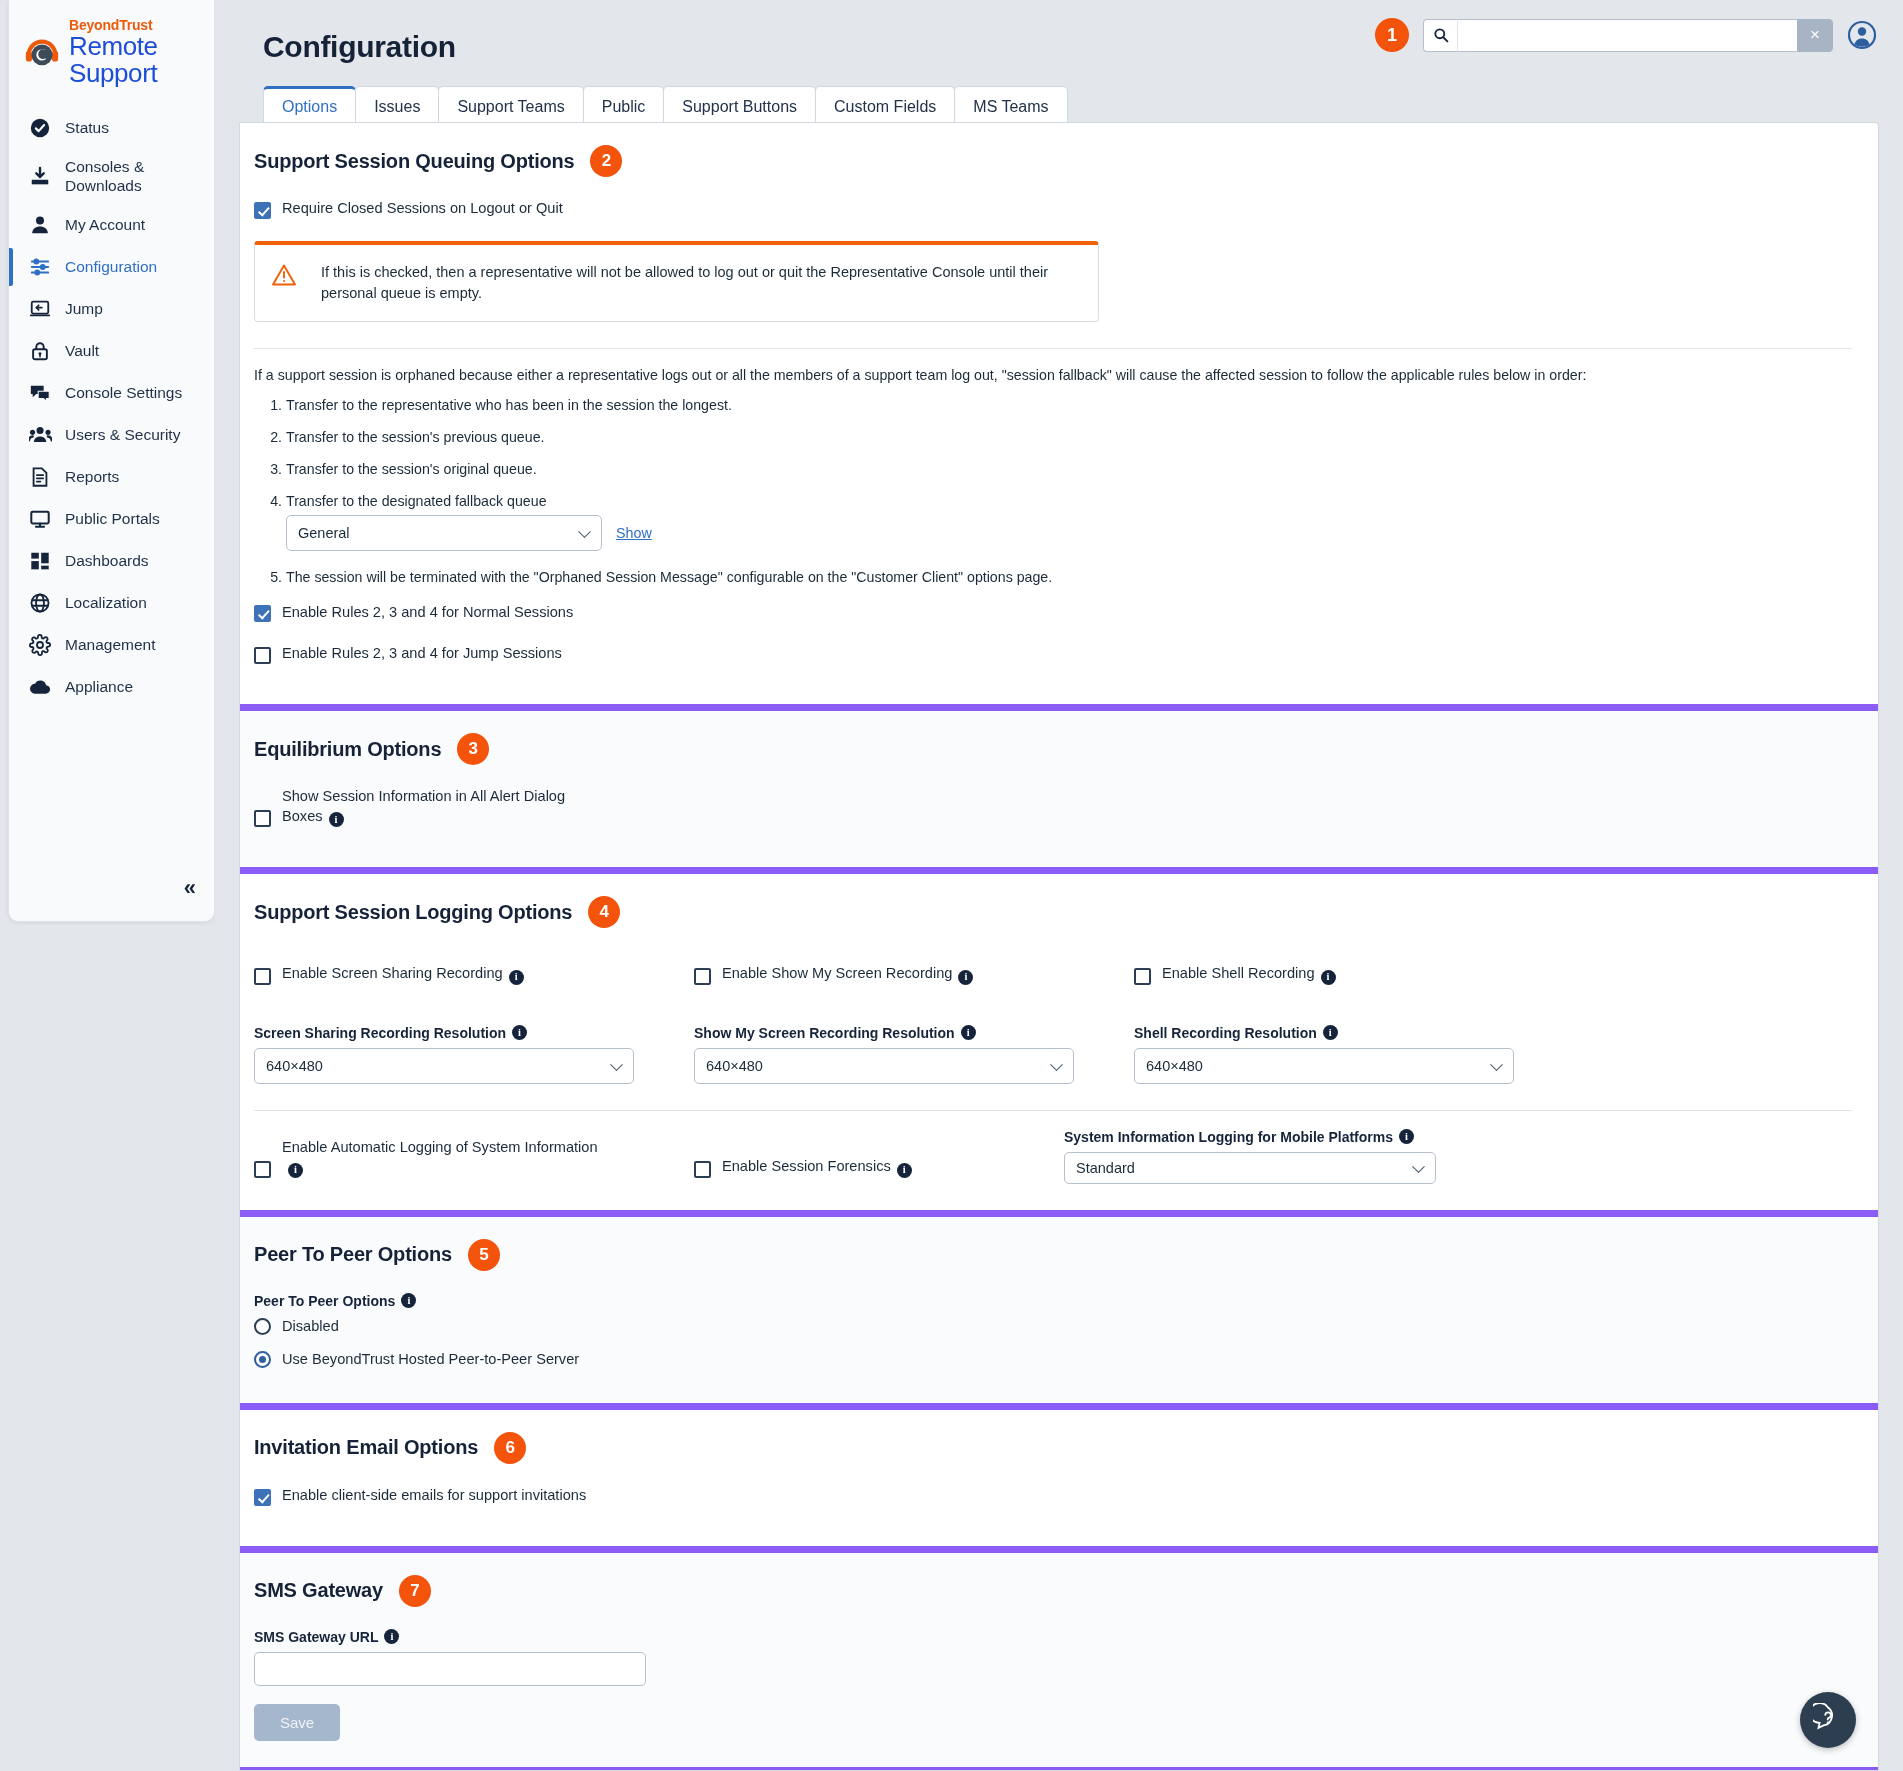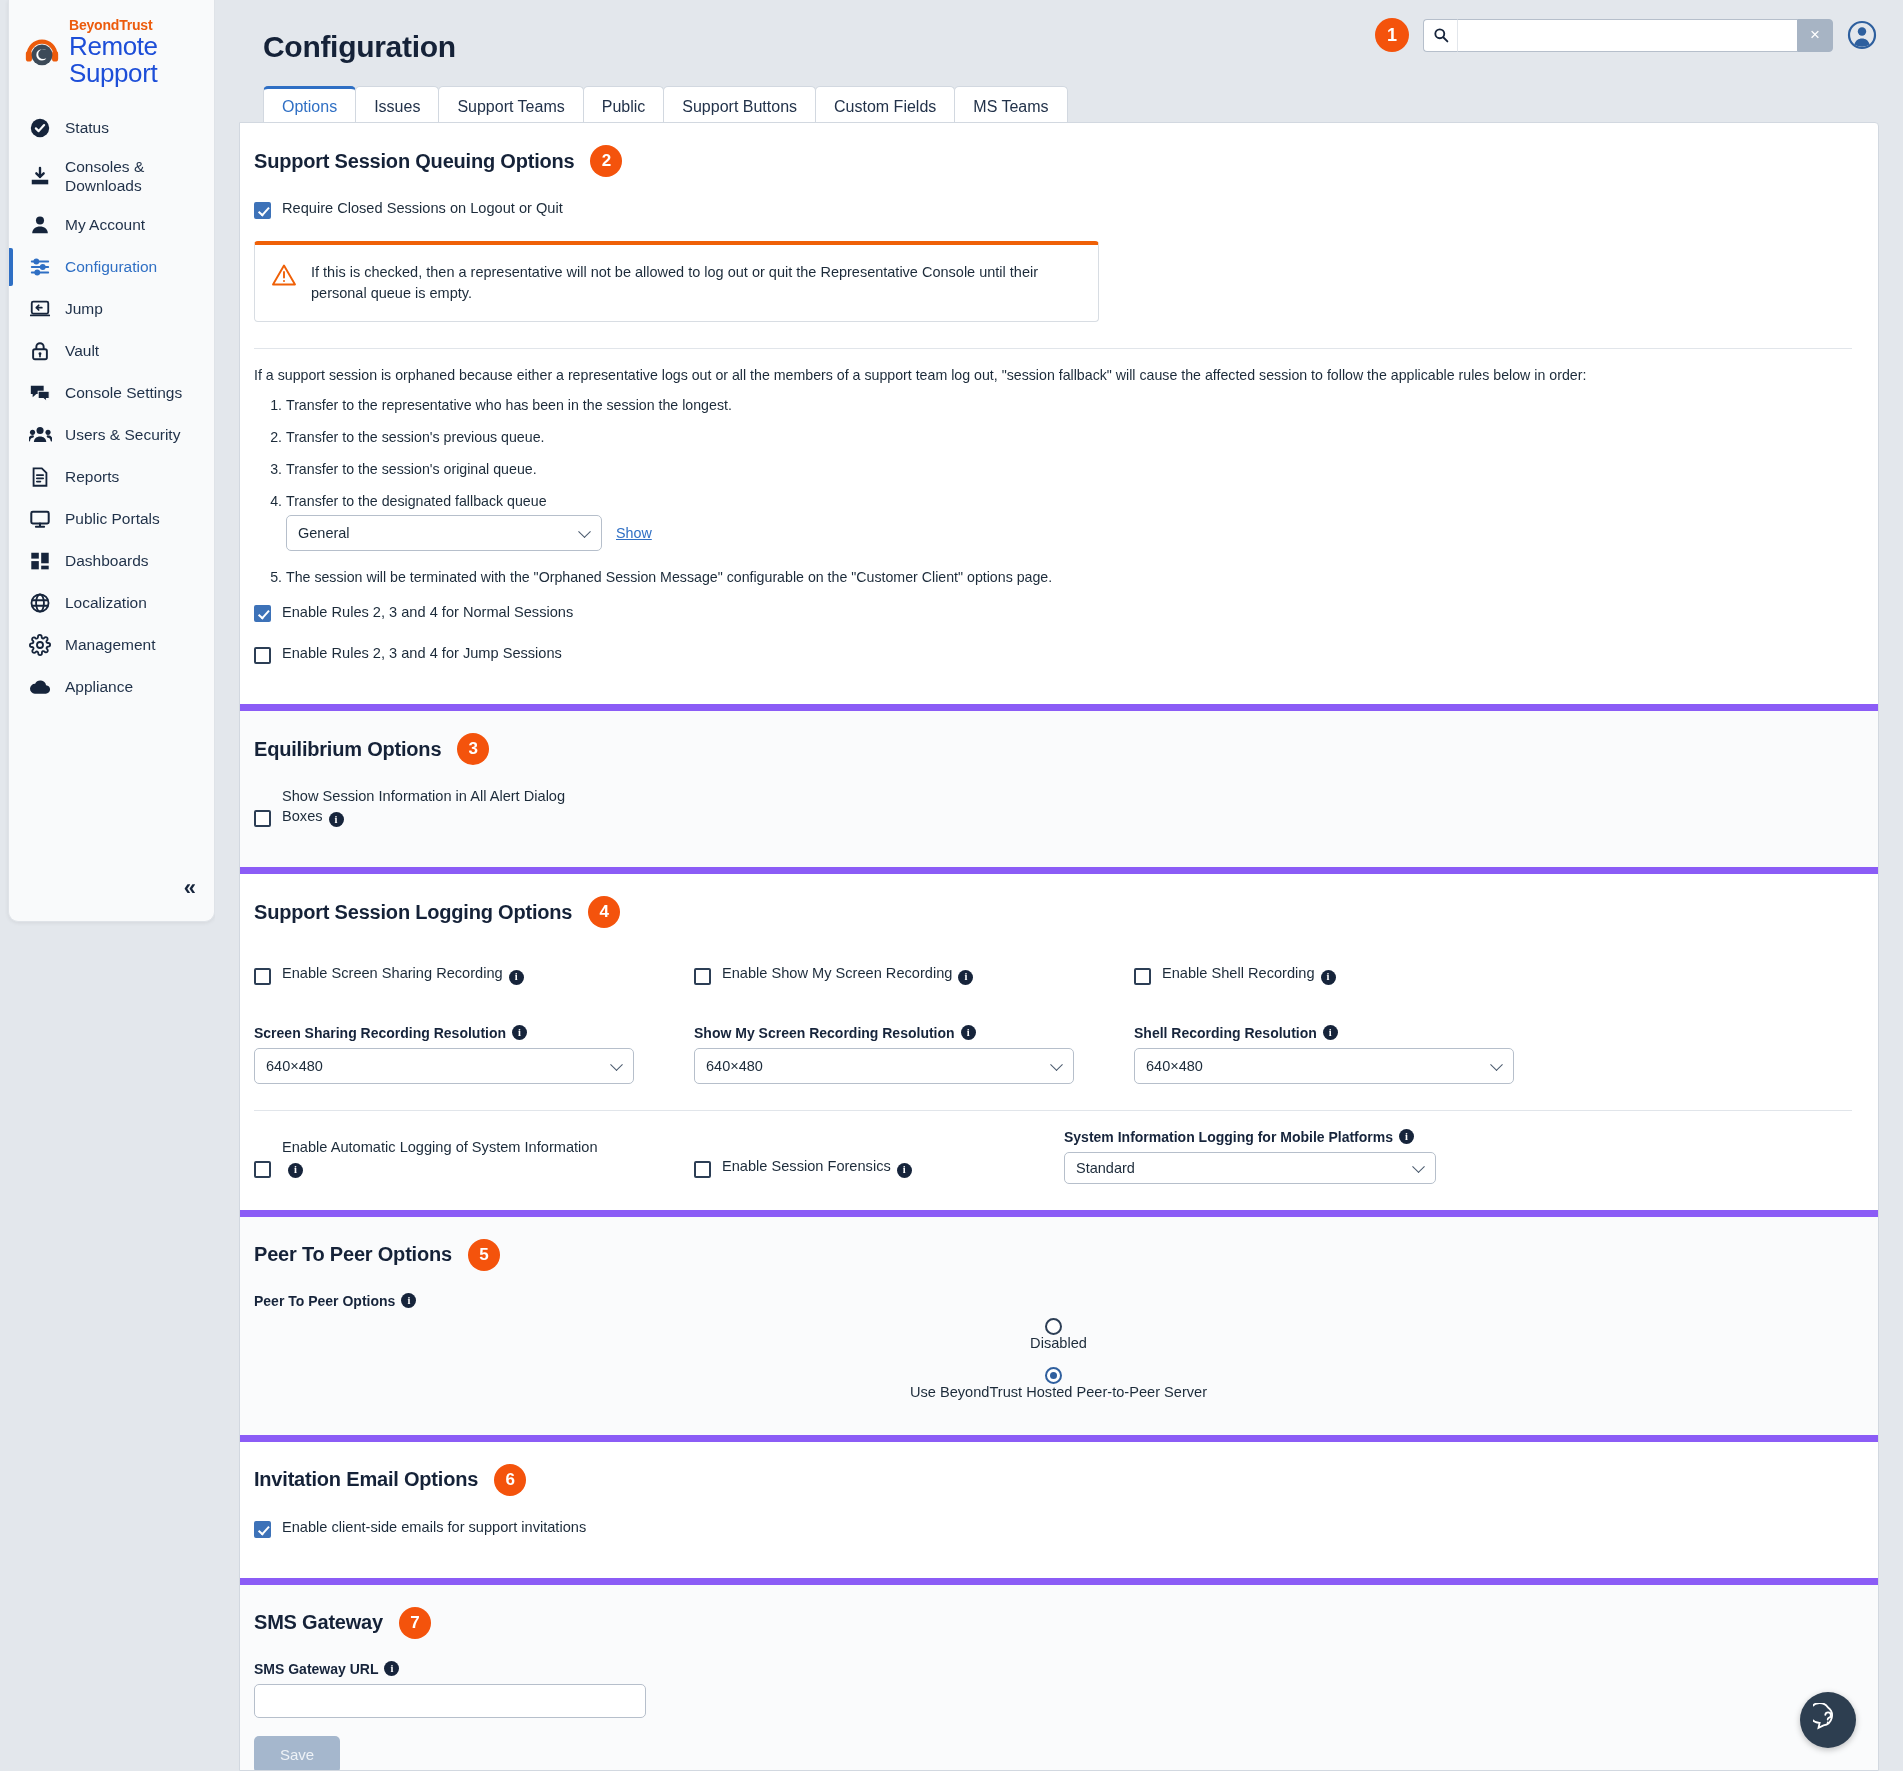--- a/index.html
+++ b/index.html
@@ -134,21 +134,21 @@
     cursor: pointer; position: relative;
   }
   .chk.on { background: #3d72b8; border-color: #3d72b8; }
   .chk.on::after {
     content: ""; position: absolute; left: 4.5px; top: 1px;
     width: 4px; height: 8.5px; border: solid #fff; border-width: 0 2.2px 2.2px 0;
     transform: rotate(42deg);
   }
   .chk-label { margin-left: 11px; font-size: 14.6px; color: #1c2b3a; line-height: 1.35; }
 
-  .radio-row { display: flex; align-items: center; margin: 9px 0; flex-direction: column; }
+  .radio-row { display: flex; align-items: center; margin: 9px 0; }
   .radio {
     width: 17px; height: 17px; flex: none; border-radius: 50%;
     border: 2px solid #2c3e55; background: #fff; position: relative; cursor: pointer;
   }
   .radio.on { border-color: #2f5f9e; }
   .radio.on::after {
     content: ""; position: absolute; left: 3px; top: 3px; width: 7px; height: 7px;
     border-radius: 50%; background: #2f5f9e;
   }
   .radio-label { margin-left: 11px; font-size: 14.6px; color: #1c2b3a; }
@@ -160,21 +160,21 @@
     background: #16243b; color: #fff; font-size: 10.5px; font-weight: bold;
     font-family: "Liberation Serif", serif;
     vertical-align: -2px; margin-left: 6px; cursor: pointer; flex: none;
   }
 
   
   .alertbox {
     border: 1px solid #d8dde3; border-top: 4px solid #ef6007;
     border-radius: 4px; background: #fff;
     width: 845px; padding: 17px 18px 17px 16px;
-    display: flex; align-items: flex-start; gap: 14px;
+    display: flex; align-items: flex-start; gap: 24px;
     margin: 22px 0 26px 0;
   }
   .alertbox .txt { font-size: 14.5px; line-height: 1.45; color: #1c2b3a; }
 
   hr.sep { border: none; border-top: 1px solid #e1e5ea; margin: 18px 0 18px 0; }
 
   .intro { font-size: 14.2px; color: #1c2b3a; margin: 2px 0 14px 0; }
   ol.rules { margin: 0 0 0 4px; padding-left: 28px; }
   ol.rules li { font-size: 14.2px; color: #1c2b3a; margin-bottom: 16px; }
   ol.rules li.tight { margin-bottom: 4px; }

